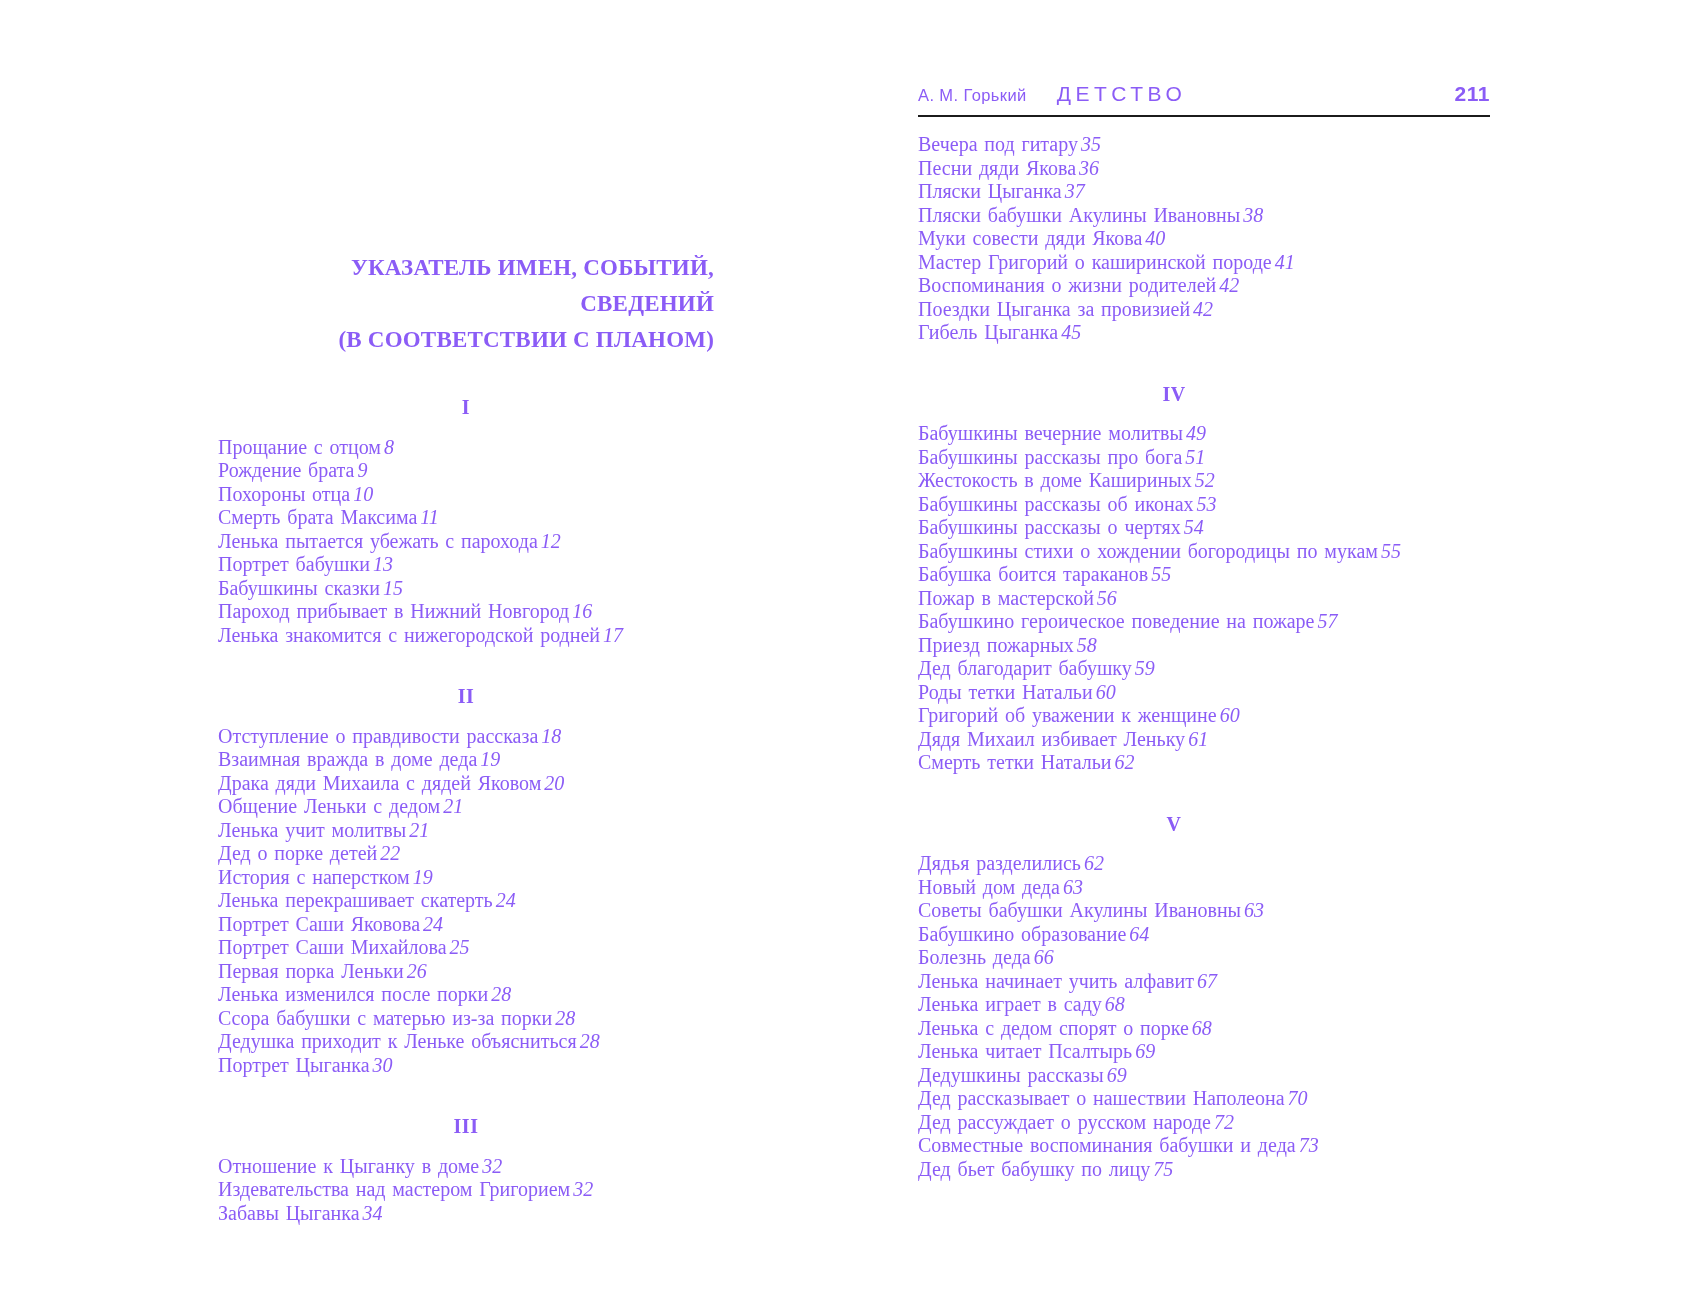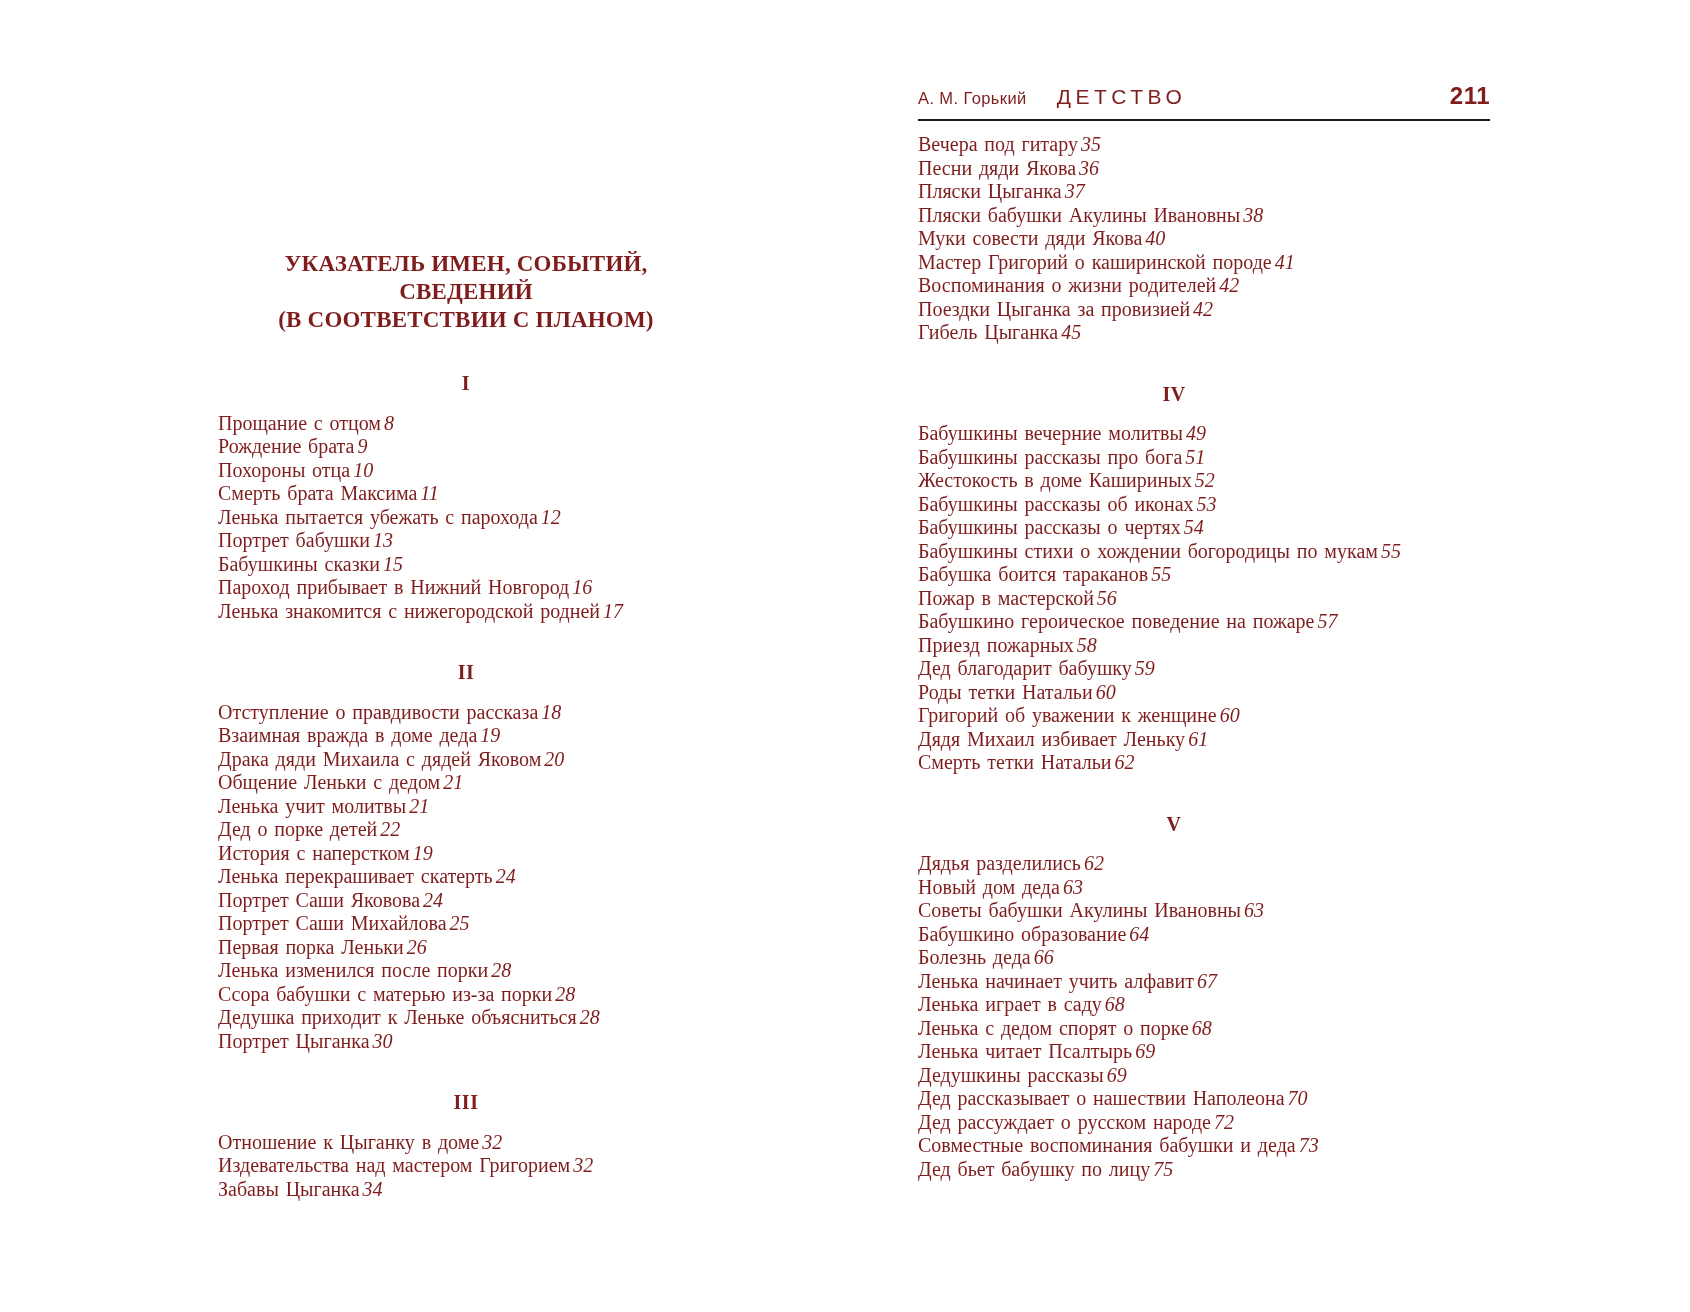--- a/index.html
+++ b/index.html
@@ -7,21 +7,21 @@
     padding: 0;
     background: #ffffff;
   }
   .canvas {
     position: relative;
     width: 1690px;
     height: 1312px;
     background: #ffffff;
     overflow: hidden;
     font-family: "Liberation Serif", serif;
-    color: #7f1d1d;
+    color: #8b5cf6;
   }
 
   
   .running-header {
     position: absolute;
     left: 918px;
     top: 82px;
     width: 572px;
     display: flex;
     align-items: baseline;
@@ -35,21 +35,21 @@
     white-space: nowrap;
   }
   .running-header .btitle {
     font-size: 21px;
     letter-spacing: 4.5px;
     margin-left: 30px;
     white-space: nowrap;
   }
   .running-header .pnum {
     margin-left: auto;
-    font-size: 24px;
+    font-size: 21px;
     font-weight: bold;
     letter-spacing: 0.5px;
   }
 
   
   .left-col {
     position: absolute;
     left: 218px;
     top: 250px;
     width: 496px;
@@ -59,22 +59,22 @@
     left: 918px;
     top: 133px;
     width: 512px;
   }
 
   
   .idx-title {
     margin: 0;
     font-size: 23px;
     font-weight: bold;
-    line-height: 28px;
-    text-align: center;
+    line-height: 36px;
+    text-align: right;
     letter-spacing: 0.2px;
   }
   .idx-title span { display: block; }
 
   
   .numeral {
     font-size: 20px;
     font-weight: bold;
     line-height: 23.5px;
     text-align: center;

